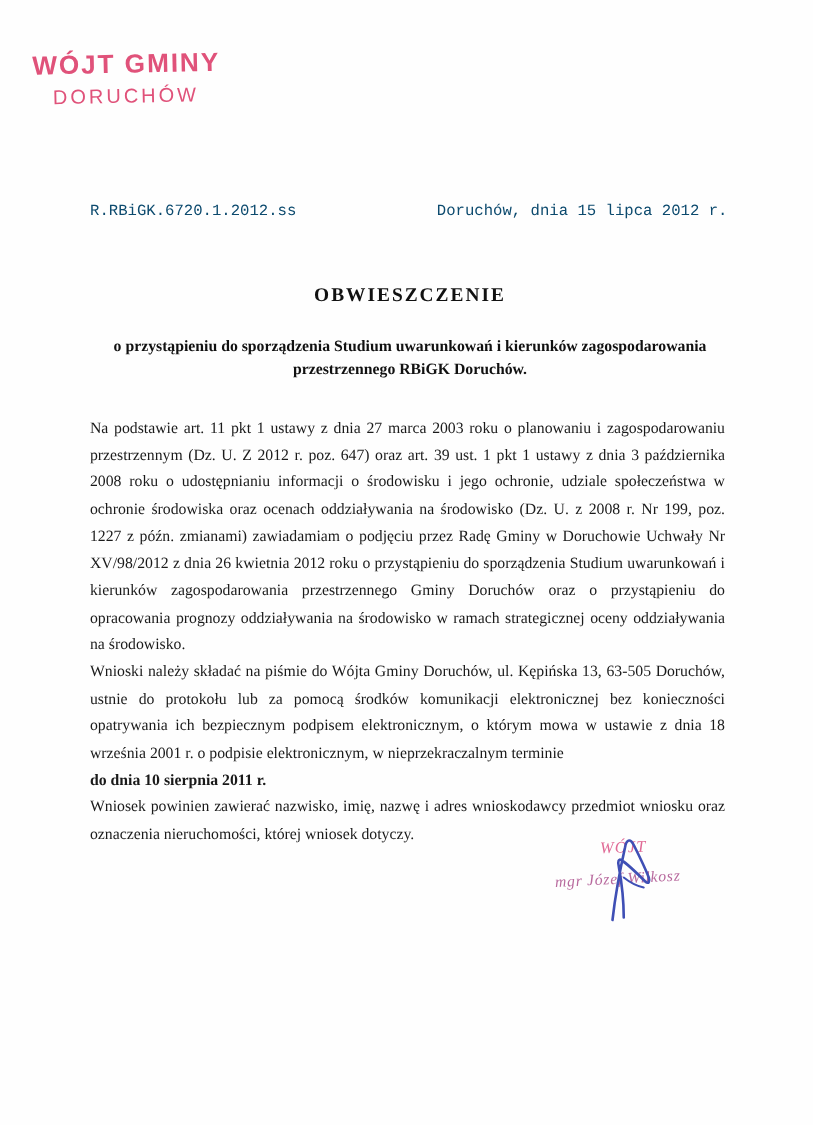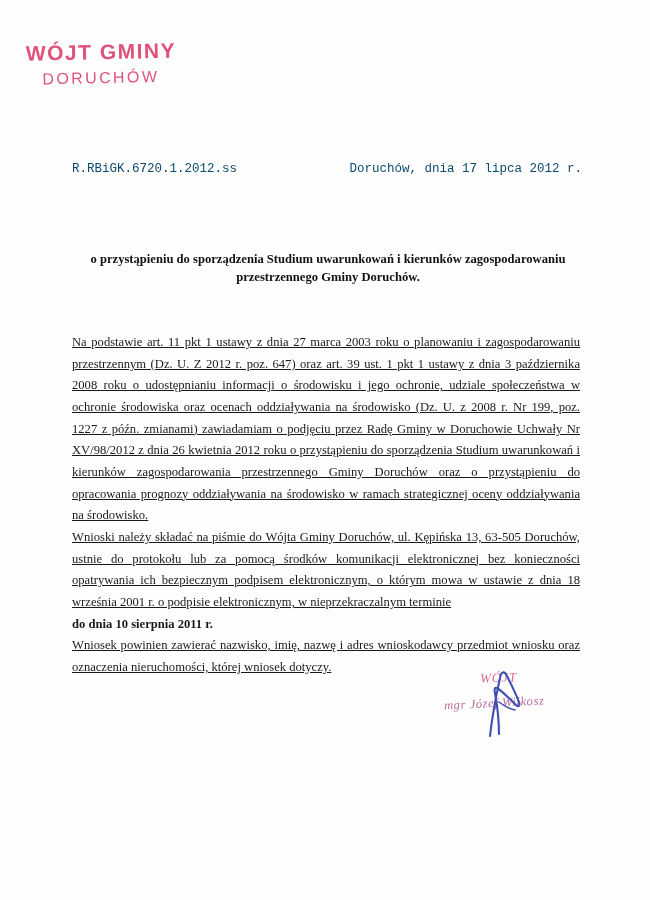--- a/index.html
+++ b/index.html
@@ -98,21 +98,20 @@
     width: 508px;
     font-size: 12.6px;
     line-height: 1.72;
     text-align: justify;
     color: #1a1a1a;
   }
   .body-block p {
     margin: 0;
     text-align: justify;
     text-justify: inter-word;
-    text-decoration: underline;
   }
   .body-block p.last-line-left {
     text-align-last: left;
   }
   .emph-date {
     font-weight: bold;
     display: block;
     text-align: left;
   }
 
@@ -162,25 +161,26 @@
 
 <div class="page">
 
   <div class="letterhead">
     <div class="letterhead-line1">WÓJT GMINY</div>
     <div class="letterhead-line2">DORUCHÓW</div>
   </div>
 
   <div class="ref-row">
     <span class="ref-no">R.RBiGK.6720.1.2012.ss</span>
-    <span class="ref-date">Doruchów, dnia 17 lipca 2012 r.</span>
+    <span class="ref-date">Doruchów, dnia 15 lipca 2012 r.</span>
   </div>
 
   <div class="title-block">
-    <div class="doc-subtitle">o przystąpieniu do sporządzenia Studium uwarunkowań i kierunków zagospodarowaniu przestrzennego Gminy Doruchów.</div>
+    <div class="doc-title">OBWIESZCZENIE</div>
+    <div class="doc-subtitle">o przystąpieniu do sporządzenia Studium uwarunkowań i kierunków zagospodarowania przestrzennego RBiGK Doruchów.</div>
   </div>
 
   <div class="body-block">
     <p class="last-line-left">Na podstawie art. 11 pkt 1 ustawy z dnia 27 marca 2003 roku o planowaniu i zagospodarowaniu przestrzennym (Dz. U. Z 2012 r. poz. 647) oraz art. 39 ust. 1 pkt 1 ustawy z dnia 3 października 2008 roku o udostępnianiu informacji o środowisku i jego ochronie, udziale społeczeństwa w ochronie środowiska oraz ocenach oddziaływania na środowisko (Dz. U. z 2008 r. Nr 199, poz. 1227 z późn. zmianami) zawiadamiam o podjęciu przez Radę Gminy w Doruchowie Uchwały Nr XV/98/2012 z dnia 26 kwietnia 2012 roku o przystąpieniu do sporządzenia Studium uwarunkowań i kierunków zagospodarowania przestrzennego Gminy Doruchów oraz o przystąpieniu do opracowania prognozy oddziaływania na środowisko w ramach strategicznej oceny oddziaływania na środowisko.</p>
     <p class="last-line-left"><span>Wnioski należy składać na piśmie do Wójta Gminy Doruchów, ul. Kępińska 13, 63-505 Doruchów, ustnie do protokołu lub za pomocą środków komunikacji elektronicznej bez konieczności opatrywania ich bezpiecznym podpisem elektronicznym, o którym mowa w ustawie z dnia 18 września 2001 r. o podpisie elektronicznym, w nieprzekraczalnym terminie</span></p>
     <span class="emph-date">do dnia 10 sierpnia 2011 r.</span>
     <p class="last-line-left">Wniosek powinien zawierać nazwisko, imię, nazwę i adres wnioskodawcy przedmiot wniosku oraz oznaczenia nieruchomości, której wniosek dotyczy.</p>
   </div>
 
   <div class="signature">

